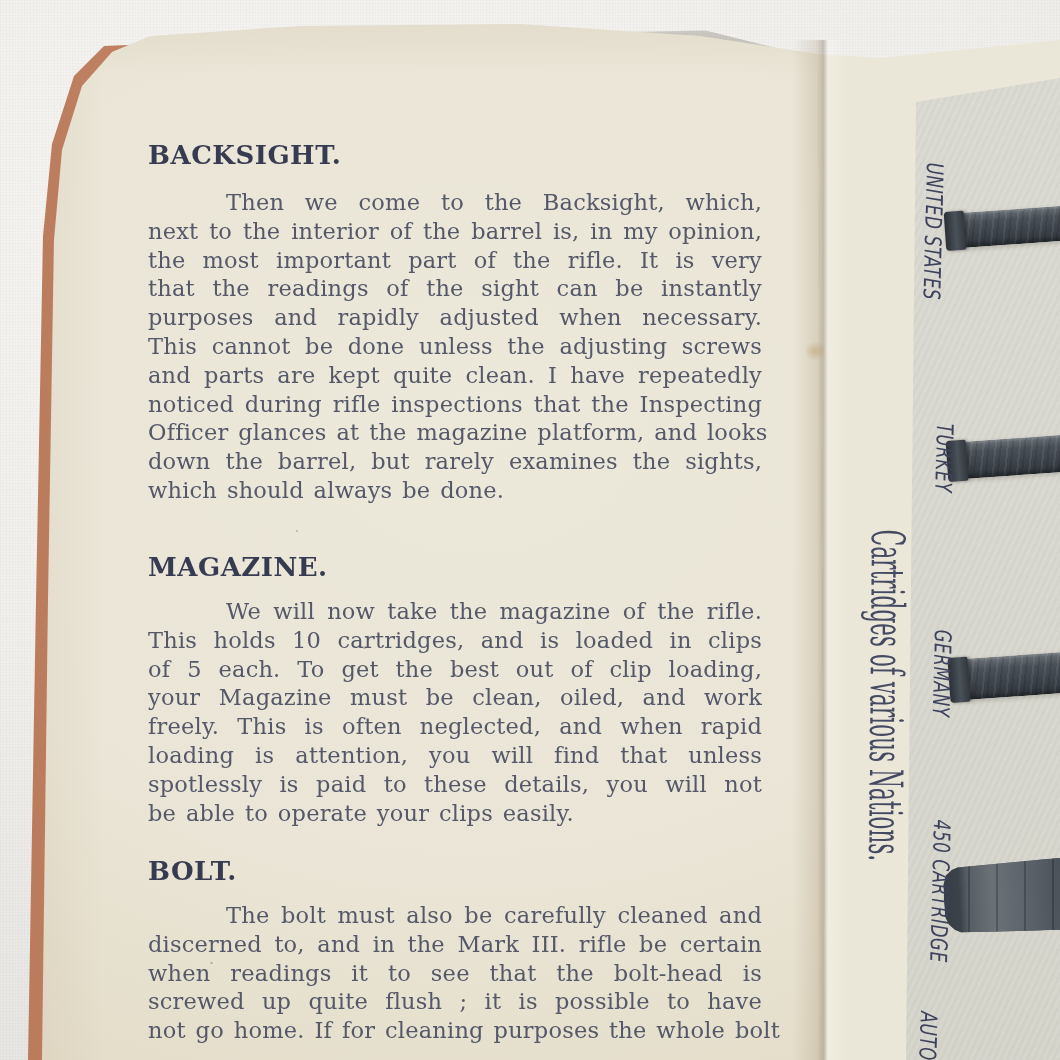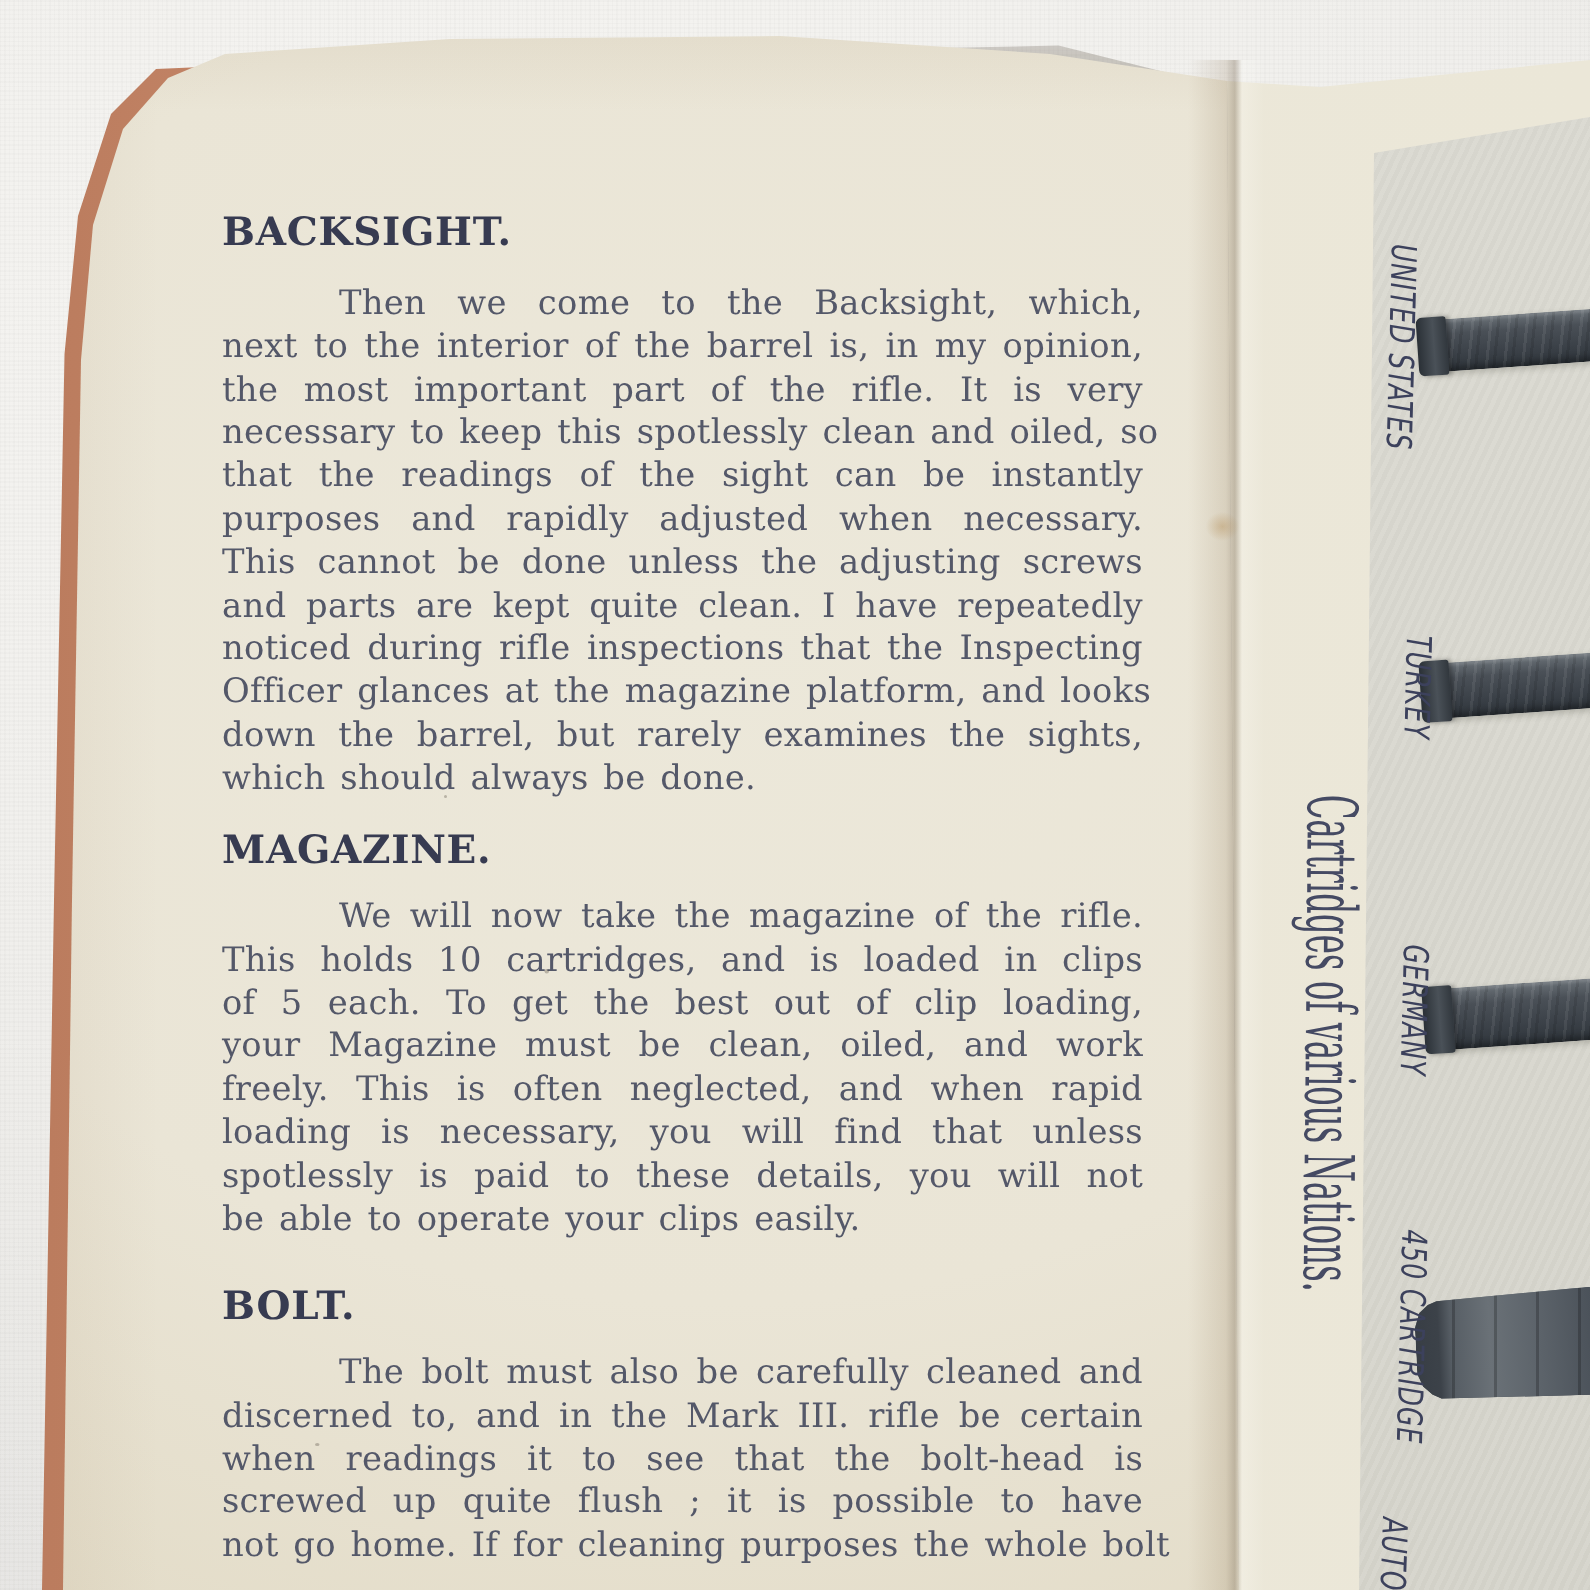--- a/index.html
+++ b/index.html
@@ -97,39 +97,38 @@
   <div class="right-page"></div>
   <div class="plate"></div>
   <div class="gutter"></div>
   <div class="stain"></div>
 
   <div class="heading" style="top:140px">BACKSIGHT.</div>
   <div class="para" style="top:188px">
       <div class="tline first">Then we come to the Backsight, which,</div>
       <div class="tline">next to the interior of the barrel is, in my opinion,</div>
       <div class="tline">the most important part of the rifle.  It is very</div>
-      <div class="tline">necessary to keep this spotlessly clean and oiled, so</div>
       <div class="tline">that the readings of the sight can be instantly</div>
       <div class="tline">purposes and rapidly adjusted when necessary.</div>
       <div class="tline">This cannot be done unless the adjusting screws</div>
       <div class="tline">and parts are kept quite clean.  I have repeatedly</div>
       <div class="tline">noticed during rifle inspections that the Inspecting</div>
       <div class="tline">Officer glances at the magazine platform, and looks</div>
       <div class="tline">down the barrel, but rarely examines the sights,</div>
       <div class="tline last">which should always be done.</div>
     </div>
 
   <div class="heading" style="top:552px">MAGAZINE.</div>
   <div class="para" style="top:597px">
       <div class="tline first">We will now take the magazine of the rifle.</div>
       <div class="tline">This holds 10 cartridges, and is loaded in clips</div>
       <div class="tline">of 5 each.  To get the best out of clip loading,</div>
       <div class="tline">your Magazine must be clean, oiled, and work</div>
       <div class="tline">freely.  This is often neglected, and when rapid</div>
-      <div class="tline">loading is necessary, you will find that unless</div>
+      <div class="tline">loading is attention, you will find that unless</div>
       <div class="tline">spotlessly is paid to these details, you will not</div>
       <div class="tline last">be able to operate your clips easily.</div>
     </div>
 
   <div class="heading" style="top:856px">BOLT.</div>
   <div class="para" style="top:901px">
       <div class="tline first">The bolt must also be carefully cleaned and</div>
       <div class="tline">discerned to, and in the Mark III. rifle be certain</div>
       <div class="tline">when readings it to see that the bolt-head is</div>
       <div class="tline">screwed up quite flush ; it is possible to have</div>

